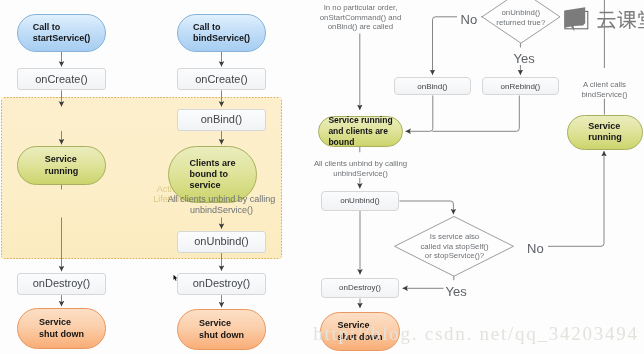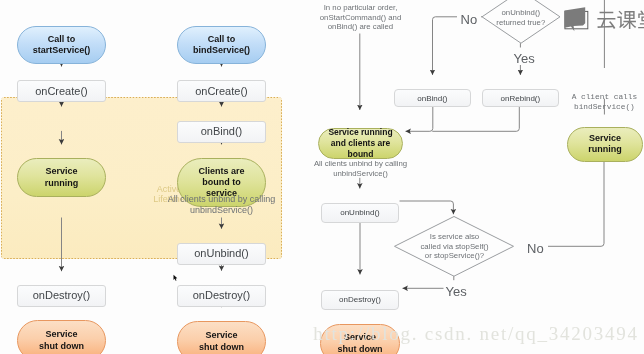--- a/index.html
+++ b/index.html
@@ -3,21 +3,21 @@
 <meta charset="utf-8">
 <title>Service Lifecycle</title>
 <style>
   html,body{margin:0;padding:0;background:#fdfdfd;}
   body{width:644px;height:354px;overflow:hidden;
        font-family:"Liberation Sans",sans-serif;}
   #stage{position:relative;width:644px;height:354px;overflow:hidden;background:#fdfdfd;}
 
   
   .node{position:absolute;box-sizing:border-box;display:flex;align-items:center;
-        justify-content:center;text-align:center;line-height:11.2px;margin-top:12px;}
+        justify-content:center;text-align:left;line-height:11.2px;}
   .rect{border:1px solid #d6d7d8;border-radius:3px;
         background:linear-gradient(180deg,#fbfcfd 0%,#f2f3f5 100%);
         color:#414549;font-size:11px;}
   .rect.sm{font-size:8px;border-radius:4px;}
   .pill{border-radius:999px;font-weight:bold;font-size:9px;color:#141414;}
   .pill.blue{border:1px solid #86b3da;
         background:linear-gradient(180deg,#e0f0fd 0%,#c3def8 45%,#a6cdf1 100%);}
   .pill.green{border:1px solid #a9b05d;
         background:linear-gradient(180deg,#eaedbd 0%,#e0e49d 45%,#ccd46c 100%);}
   .pill.orange{border:1px solid #e8975f;
@@ -89,21 +89,21 @@
   <div class="node pill green" style="left:17px;top:146px;width:89px;height:39px;white-space:pre-line;">Service
 running</div>
   <div class="node rect" style="left:17.3px;top:272.8px;width:88.3px;height:22.3px;">onDestroy()</div>
   <div class="node pill orange" style="left:17px;top:308px;width:89px;height:41px;white-space:pre-line;">Service
 shut down</div>
 
   <div class="node pill blue" style="left:177px;top:14px;width:89px;height:38px;white-space:pre-line;">Call to
 bindService()</div>
   <div class="node rect" style="left:177.3px;top:68.1px;width:88.3px;height:22.3px;">onCreate()</div>
   <div class="node rect" style="left:177.3px;top:108.6px;width:88.3px;height:22.3px;">onBind()</div>
-  <div class="node pill green" style="left:177px;top:146px;width:89px;height:49px;white-space:pre-line;">Clients are
+  <div class="node pill green" style="left:168px;top:146px;width:89px;height:57px;white-space:pre-line;">Clients are
 bound to
 service</div>
   <div class="note" style="left:161px;top:194px;width:121px;">All clients unbind by calling
 unbindService()</div>
   <div class="node rect" style="left:177.3px;top:230.8px;width:88.3px;height:22.3px;">onUnbind()</div>
   <div class="node rect" style="left:177.3px;top:272.8px;width:88.3px;height:22.3px;">onDestroy()</div>
   <div class="node pill orange" style="left:177px;top:309px;width:89px;height:41px;white-space:pre-line;">Service
 shut down</div>
 
   <svg class="layer" viewBox="0 0 644 354">
@@ -168,21 +168,21 @@
   <div class="note sm" style="left:398px;top:232px;width:113px;">Is service also
 called via stopSelf()
 or stopService()?</div>
   <div class="lbl sm" style="left:522.5px;top:242.2px;background:#fdfdfd;padding:0 4.5px;">No</div>
   <div class="lbl sm" style="left:445.5px;top:285.3px;">Yes</div>
 
   <div class="node rect sm" style="left:321px;top:278px;width:78px;height:20px;">onDestroy()</div>
   <div class="node pill orange" style="left:320px;top:312px;width:80px;height:39px;white-space:pre-line;">Service
 shut down</div>
 
-  <div class="note sm" style="left:564.4px;top:93px;width:80px;font-family:Liberation Mono, monospace;">A client calls
+  <div class="note sm" style="left:564.4px;top:80px;width:80px;">A client calls
 bindService()</div>
   <div class="node pill green" style="left:567px;top:114.5px;width:76px;height:35px;white-space:pre-line;">Service
 running</div>
 
   <svg style="position:absolute;left:173.4px;top:273.6px;width:6px;height:8px;overflow:visible;" viewBox="0 0 6 8">
     <path d="M0.5,0.8 L0.5,6.0 L1.8,4.7 L2.6,6.8 L3.5,6.4 L2.7,4.4 L4.3,4.3 Z" fill="#0d0d0d"></path>
   </svg>
 
   <svg class="wm-cjk" style="left:563px;top:6px;width:82px;height:26px;" viewBox="0 0 82 26">
     <g>

